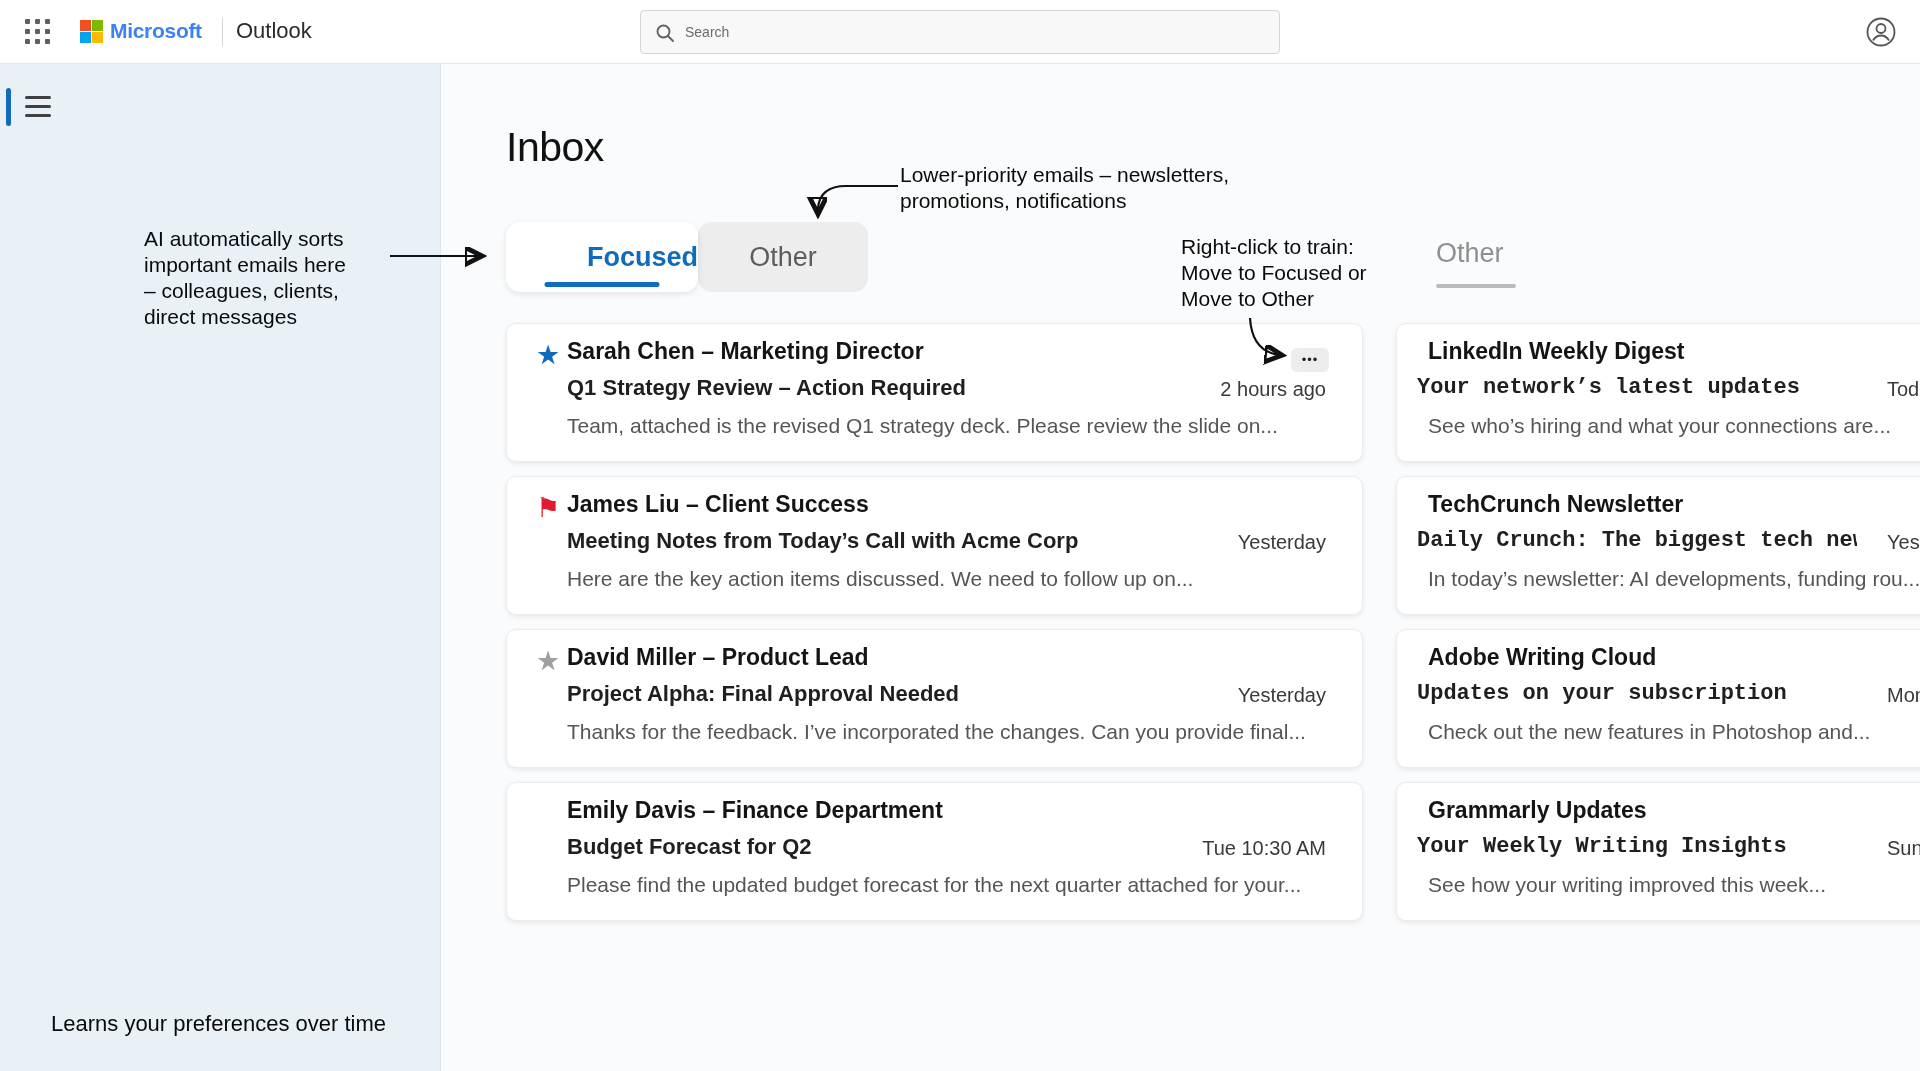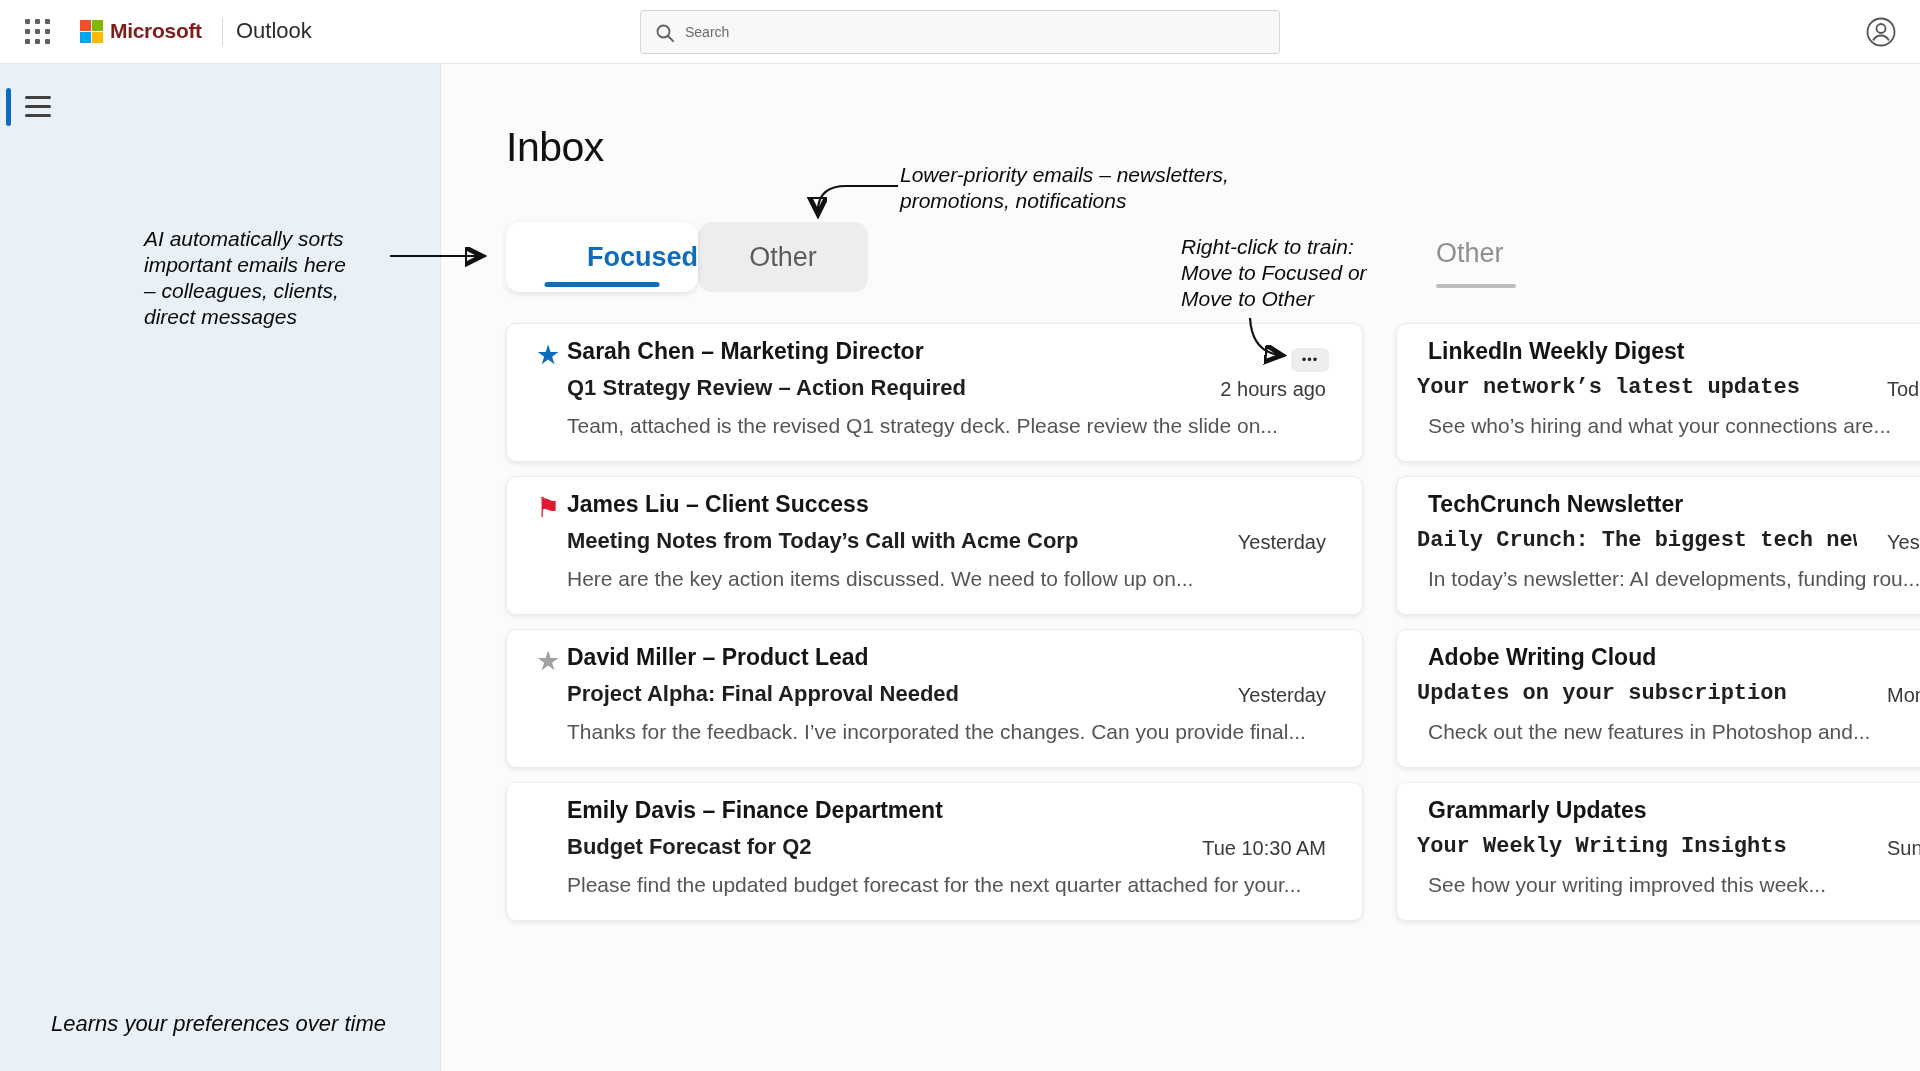--- a/index.html
+++ b/index.html
@@ -11,21 +11,21 @@
             border-bottom:1px solid #e8e8e8; z-index:10; }
   .waffle { position:absolute; left:18px; top:12px; width:40px; height:40px; border:none; background:transparent;
             display:grid; grid-template-columns:repeat(3,6px); grid-template-rows:repeat(3,6px); gap:4px;
             place-content:center; cursor:pointer; }
   .waffle span { width:5px; height:5px; border-radius:1px; background:#5f5f5f; }
   .mslogo { position:absolute; left:80px; top:20px; width:23px; height:23px;
             display:grid; grid-template-columns:11px 11px; grid-template-rows:11px 11px; gap:1px; }
   .mslogo i { display:block; }
   .mslogo .sq1{ background:#f25022; } .mslogo .sq2{ background:#7fba00; }
   .mslogo .sq3{ background:#00a4ef; } .mslogo .sq4{ background:#ffb900; }
-  .brand { position:absolute; left:110px; top:19px; font-size:21px; font-weight:bold; color:#7f1d1d; letter-spacing:-0.3px; }
+  .brand { position:absolute; left:110px; top:19px; font-size:21px; font-weight:bold; color:#3b82f6; letter-spacing:-0.3px; }
   .topdivider { position:absolute; left:222px; top:18px; width:1px; height:28px; background:#d6d6d6; }
   .appname { position:absolute; left:236px; top:18px; font-size:22px; color:#2b2b2b; }
   .searchbox { position:absolute; left:640px; top:10px; width:640px; height:44px; background:#f8f8f8;
                border:1px solid #d6d6d6; border-radius:4px; }
   .searchbox svg { position:absolute; left:14px; top:12px; }
   .searchbox input { position:absolute; left:44px; top:0; width:580px; height:42px; border:none; background:transparent;
                      font-size:14px; color:#333; font-family:"Liberation Sans", sans-serif; outline:none; }
   .searchbox input::placeholder { color:#6b6b6b; }
   .avatar { position:absolute; right:18px; top:11px; width:42px; height:42px; border:none; background:transparent; cursor:pointer; }
 
@@ -68,21 +68,21 @@
   .time    { position:absolute; right:36px; top:54px; font-size:20px; color:#3a3a3a; white-space:nowrap; }
   .preview { position:absolute; left:60px; top:90px; font-size:21px; color:#555; white-space:nowrap; overflow:hidden; max-width:770px; }
   .o-card .sender  { left:31px; }
   .o-card .subject { left:20px; max-width:440px;font-family:Liberation Mono, monospace; }
   .o-card .time    { right:auto; left:490px; }
   .o-card .preview { left:31px; max-width:900px; overflow:visible; }
   .more-btn { position:absolute; right:33px; top:24px; width:38px; height:24px; background:#ededed; border:none;
               border-radius:6px; color:#222; font-size:13px; letter-spacing:1px; line-height:22px; text-align:center; cursor:pointer; }
 
   
-  .note { position:absolute; font-size:21px; line-height:26px; color:#0a0a0a; white-space:pre-line; z-index:6;font-style:italic; }
+  .note { position:absolute; font-size:21px; line-height:26px; color:#0a0a0a; white-space:pre-line; z-index:6; }
   .note-focused { left:144px; top:226px; width:270px; }
   .note-other   { left:900px; top:162px; width:420px; }
   .note-train   { left:1181px; top:234px; width:230px; }
   .note-learns  { left:51px; top:1011px; font-size:22px; }
   .arrows { position:absolute; left:0; top:0; z-index:5; pointer-events:none; }
   .arrows path { stroke:#111; stroke-width:2.2; fill:none; }
 </style>
 </head>
 <body>
 

